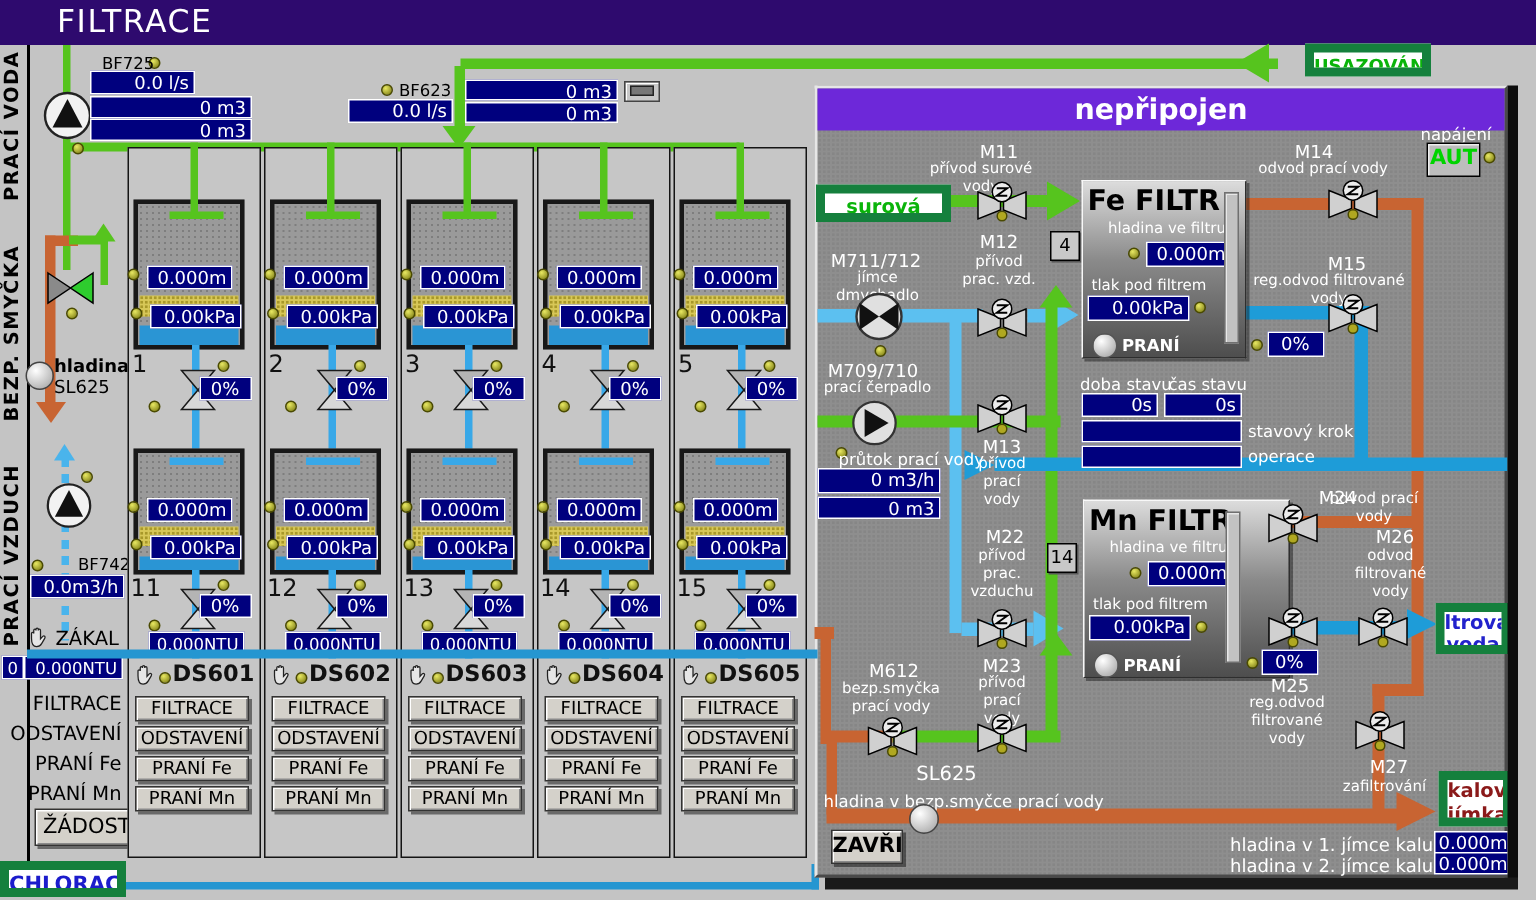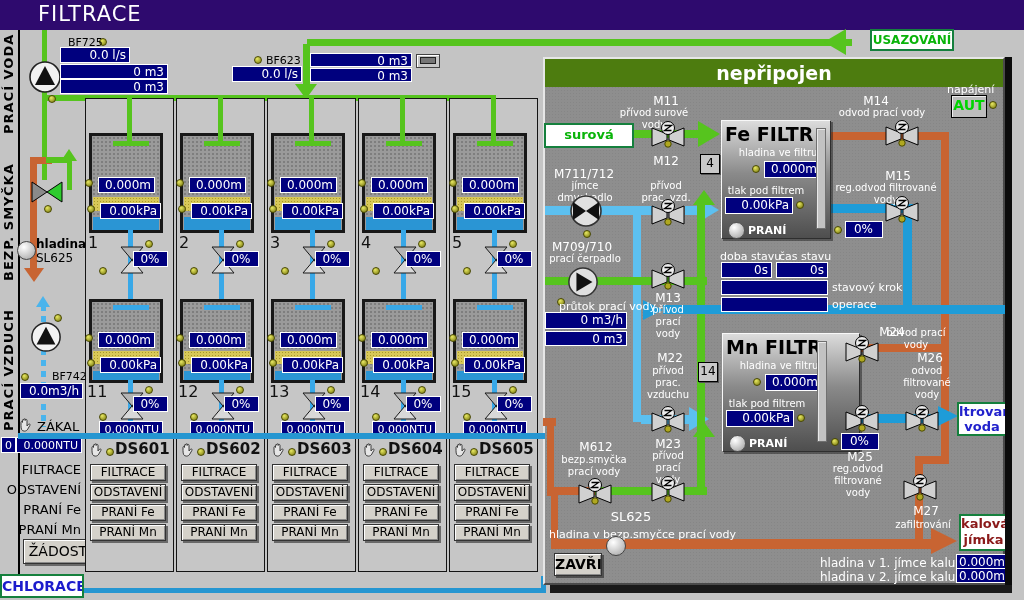--- a/index.html
+++ b/index.html
@@ -16,36 +16,36 @@
   .lbl{position:absolute;color:#fff;font-size:11px;white-space:nowrap;}
   .lblc{position:absolute;color:#fff;font-size:10px;text-align:center;line-height:12px;}
   .blk{color:#000;}
   .pipe{position:absolute;}
   .tri{position:absolute;width:0;height:0;}
   .dot{position:absolute;width:8px;height:8px;border-radius:50%;
     background:radial-gradient(circle at 35% 30%,#e8e862,#76760e);border:1px solid #4a4a02;box-sizing:border-box;}
   .btn{position:absolute;background:#d4d1ca;border:1px solid #333;color:#000;text-align:center;
     box-shadow:inset 1px 1px 0 #fff,inset -1px -1px 0 #8a8a8a,2px 2px 0 rgba(30,30,30,.55);
     font-size:12px;line-height:15px;box-sizing:border-box;overflow:hidden;white-space:nowrap;}
-  .tag{position:absolute;background:#fff;border:2px solid #15803d;text-align:center;font-weight:bold;box-sizing:border-box;overflow:hidden;}
+  .tag{position:absolute;background:#fff;border:6px solid #15803d;text-align:center;font-weight:bold;box-sizing:border-box;overflow:hidden;}
   .fcol{position:absolute;top:98px;width:89px;height:474px;background:#c6c6c6;border:1px solid #141414;box-sizing:border-box;}
   .tank{position:absolute;border:3px solid #181818;box-sizing:border-box;background:#9a9a9a;
     background-image:radial-gradient(#7e7e7e 1px,transparent 1px);background-size:4px 4px;}
   .sand{position:absolute;background:#d8c858;background-image:radial-gradient(#a8982a 1px,transparent 1px);background-size:3px 3px;}
   .water{position:absolute;background:#2a95d4;}
   .tno{position:absolute;font-size:16px;color:#111;}
   .vslot{position:absolute;width:26px;height:30px;}
   .pvalve{position:absolute;width:36px;height:32px;}
   .handslot{position:absolute;width:15px;height:16px;}
   .dsname{position:absolute;font-size:15px;font-weight:bold;color:#111;white-space:nowrap;}
   .rowlab{position:absolute;font-size:13px;color:#000;text-align:right;white-space:nowrap;}
   .panel{position:absolute;left:543px;top:57px;width:462px;height:528px;background:#8e8e8e;
     background-image:radial-gradient(#868686 1px,transparent 1px);background-size:3px 3px;
     border-top:2px solid #e6e6e6;border-left:2px solid #e6e6e6;border-right:2px solid #4a4a4a;border-bottom:2px solid #4a4a4a;box-sizing:border-box;}
-  .ptitle{position:absolute;left:545px;top:59px;width:458px;height:28px;background:#4d7c0f;color:#fff;
+  .ptitle{position:absolute;left:545px;top:59px;width:458px;height:28px;background:#6d28d9;color:#fff;
     font-size:19px;font-weight:bold;text-align:center;line-height:28px;}
   .fbox{position:absolute;width:108px;height:117px;background:linear-gradient(180deg,#dcdcdc,#8a8a8a 45%,#4e4e4e);
     border-top:1px solid #f8f8f8;border-left:1px solid #f8f8f8;border-right:1px solid #2e2e2e;border-bottom:1px solid #2e2e2e;
     box-shadow:2px 2px 0 rgba(20,20,20,.45);}
   .ftitle{position:absolute;left:3px;top:2px;font-size:19px;font-weight:bold;color:#000;white-space:nowrap;}
   .gbar{position:absolute;background:#c2c2c2;border:1px solid #707070;box-shadow:inset 1px 1px 0 #e8e8e8;box-sizing:border-box;}
   .pcirc{position:absolute;width:15px;height:15px;border-radius:50%;border:1px solid #555;
     background:radial-gradient(circle at 35% 30%,#ffffff,#9a9a9a);}
   .badge{position:absolute;width:18px;height:18px;background:#c8c8c8;border:1px solid #000;
     box-shadow:1px 1px 0 #555;font-size:12px;text-align:center;line-height:17px;color:#000;}
@@ -447,21 +447,21 @@
     <div class="lblc" style="left:608px;top:107px;width:92px;">přívod surové vody</div>
     <div class="pvalve" style="left:650px;top:119px;"><svg width="36" height="32" viewBox="0 0 36 32">
           <polygon points="2,9 17,15 17,21 2,27" fill="#d0d0d0" stroke="#000"></polygon>
           <polygon points="34,9 19,15 19,21 34,27" fill="#d0d0d0" stroke="#000"></polygon>
           <circle cx="18" cy="9" r="6.5" fill="#ececec" stroke="#000"></circle>
           <path d="M14.5,6.5 L21.5,6.5 L14.5,11.5 L21.5,11.5" fill="none" stroke="#000" stroke-width="1.3"></path>
           <circle cx="18" cy="25" r="3.2" fill="#b0a820" stroke="#4a4a02"></circle>
         </svg></div>
 
     <div class="mname" style="left:642px;top:154px;width:48px;">M12</div>
-    <div class="lblc" style="left:640px;top:180px;width:52px;">přívod prac. vzd.</div>
+    <div class="lblc" style="left:640px;top:169px;width:52px;">přívod prac. vzd.</div>
     <div class="pvalve" style="left:650px;top:197px;"><svg width="36" height="32" viewBox="0 0 36 32">
           <polygon points="2,9 17,15 17,21 2,27" fill="#d0d0d0" stroke="#000"></polygon>
           <polygon points="34,9 19,15 19,21 34,27" fill="#d0d0d0" stroke="#000"></polygon>
           <circle cx="18" cy="9" r="6.5" fill="#ececec" stroke="#000"></circle>
           <path d="M14.5,6.5 L21.5,6.5 L14.5,11.5 L21.5,11.5" fill="none" stroke="#000" stroke-width="1.3"></path>
           <circle cx="18" cy="25" r="3.2" fill="#b0a820" stroke="#4a4a02"></circle>
         </svg></div>
 
     <div class="mname" style="left:548px;top:167px;width:72px;">M711/712</div>
     <div class="lblc" style="left:543px;top:180px;width:84px;">jímce dmychadlo</div>

